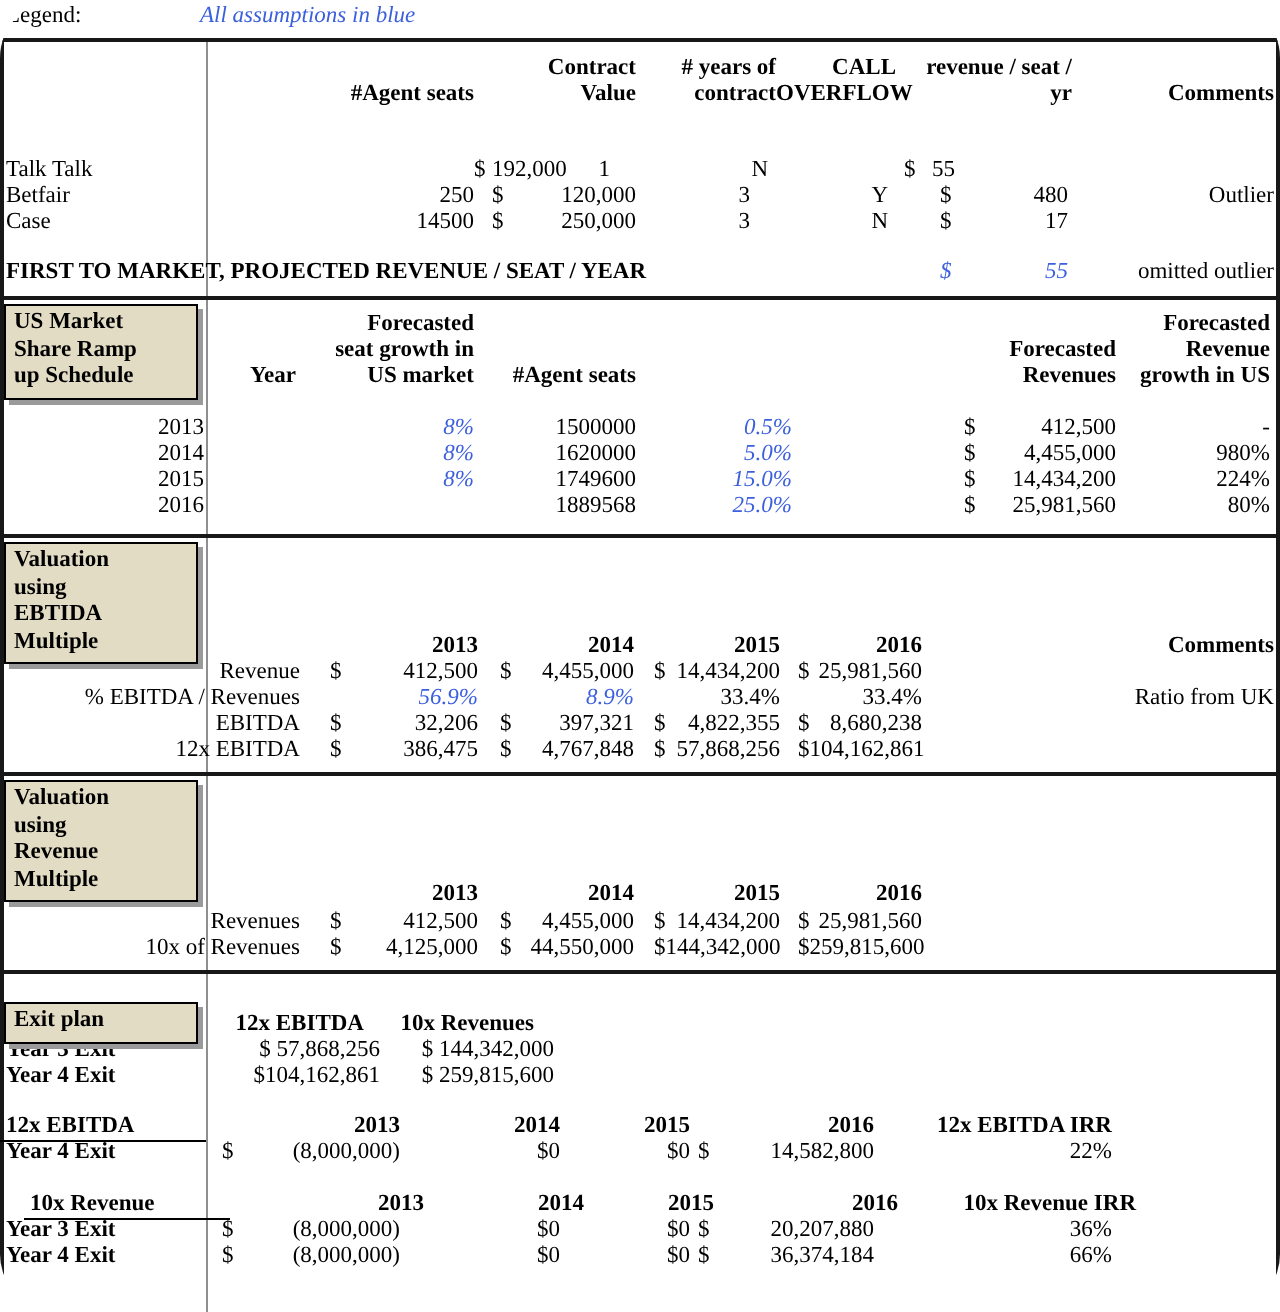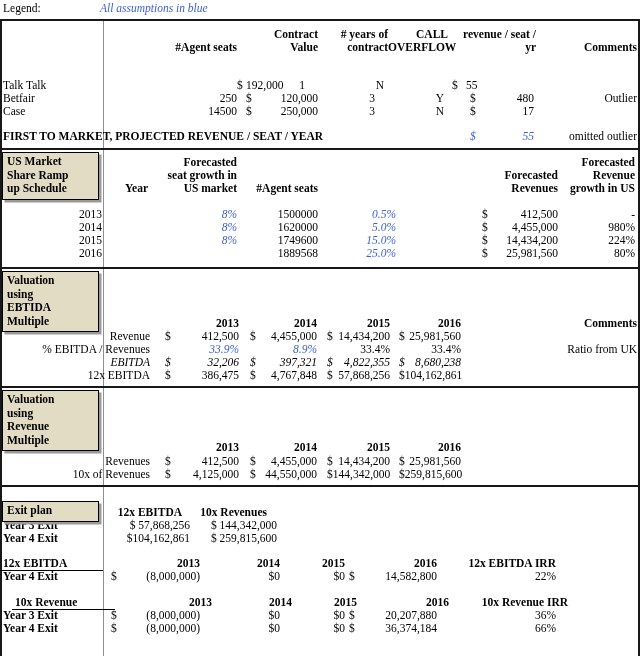--- a/index.html
+++ b/index.html
@@ -1,17 +1,17 @@
 <!DOCTYPE html>
 <html style="--blue: #3b5fdd; --boxfill: #e3dcc4;"><head>
 <meta charset="utf-8">
 <style>
   html,body{margin:0;padding:0;background:#fff;}
   .sheet{position:relative;width:640px;height:656px;background:#fff;overflow:hidden;
-         font-family:"Liberation Serif","DejaVu Serif",serif;font-size:11.5px;line-height:13px;color:#000;}
+         font-family:"Liberation Serif","DejaVu Serif",serif;font-size:11.5px;line-height:13px;color:#000;border-radius:29px;}
   .frame{position:absolute;left:0;right:0;top:19px;bottom:0;
          border-top:2px solid #181818;border-left:2px solid #181818;border-right:2px solid #181818;pointer-events:none;}
   .gridline{position:absolute;left:103px;top:21px;bottom:0;width:1px;background:#8f8f8f;}
   .section{position:absolute;left:0;right:0;}
   .sec-border{border-bottom:2px solid #181818;}
   .row{position:absolute;left:0;right:0;height:13px;display:grid;}
   .hdr{align-items:end;height:auto;}
   .g-cust{grid-template-columns:103px 134px 9px 12px 60px 70px 60px 18px 12px 58px 1fr;}
   .g-us  {grid-template-columns:102px 46px 89px 81px 84px 80px 10px 66px 1fr;}
   .g-val {grid-template-columns:150px 89px 78px 73px 71px 1fr;}
@@ -200,27 +200,27 @@
           <span>14,434,200</span>
         </span>
       <span class="flexcell pl9">
           <span>$</span>
           <span>25,981,560</span>
         </span>
       <span class="r pr3"></span>
     </div>
     <div class="row g-val" style="top:74px;">
       <span class="r">% EBITDA / Revenues</span>
-      <span class="r blue">33.9%</span>
+      <span class="r blue">56.9%</span>
       <span class="r blue">8.9%</span>
       <span class="r">33.4%</span>
       <span class="r">33.4%</span>
       <span class="r pr3">Ratio from UK</span>
     </div>
-    <div class="row g-val" style="top:87px;font-style:italic;">
+    <div class="row g-val" style="top:87px;">
       <span class="r">EBITDA</span>
       <span class="flexcell pl15">
           <span>$</span>
           <span>32,206</span>
         </span>
       <span class="flexcell pl11">
           <span>$</span>
           <span>397,321</span>
         </span>
       <span class="flexcell pl10">

